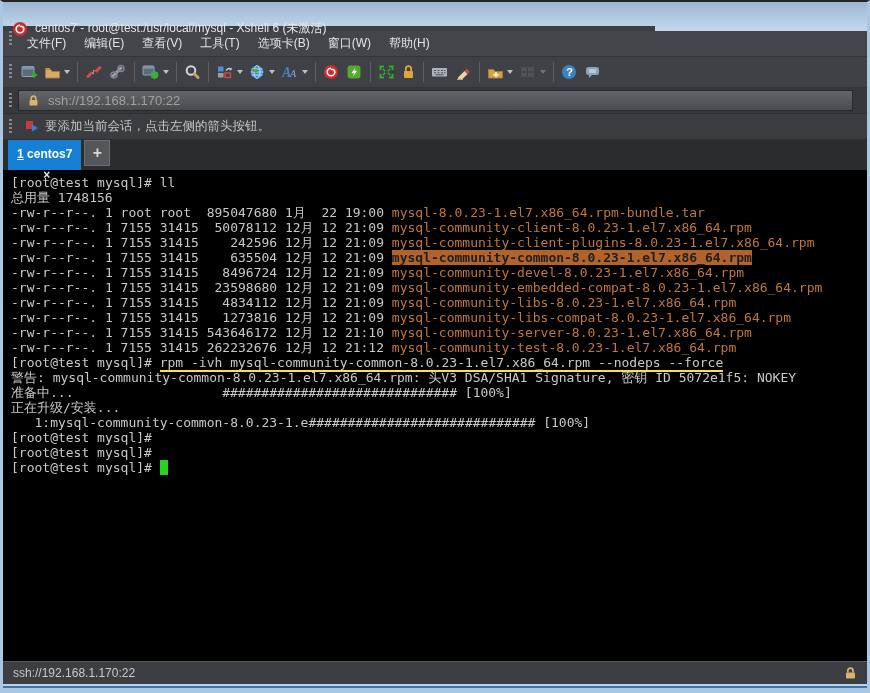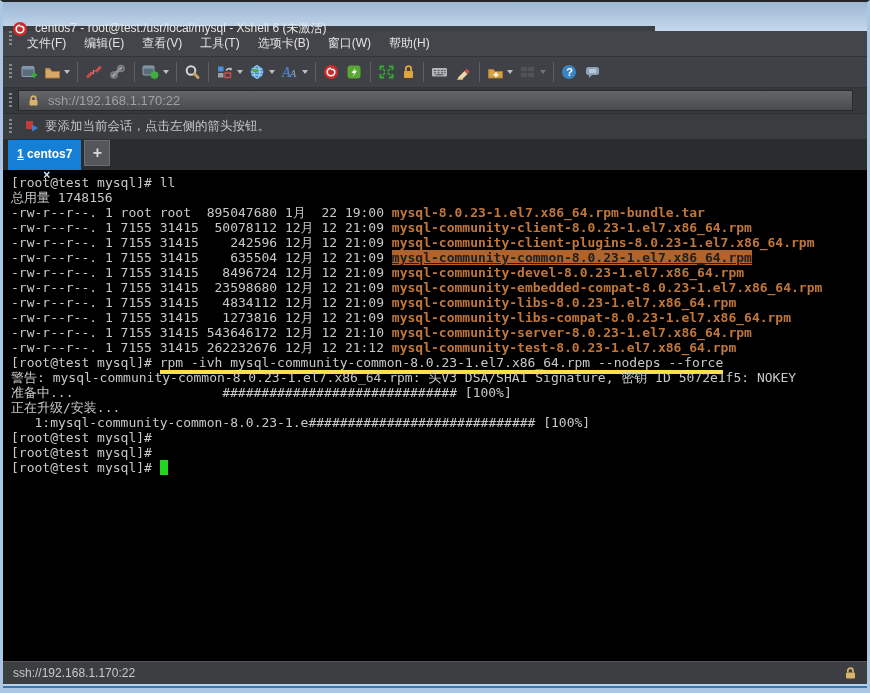--- a/index.html
+++ b/index.html
@@ -34,23 +34,23 @@
   .tab{height:30px;background:#157fd6;display:flex;align-items:center;gap:7px;padding:0 9px;color:#fff;font-weight:bold;font-size:12px;flex-direction:column;}
   .tab-dot{width:9px;height:9px;border-radius:50%;background:#2ec22e;}
   .tab-num{text-decoration:underline;}
   .tab-close{font-weight:bold;font-size:12px;color:#dce9f7;margin-left:4px;cursor:default;}
   .plus-tab{height:26px;width:26px;background:#54565a;border:1px solid #6a6d71;display:flex;align-items:center;justify-content:center;color:#d8d8d8;font-size:16px;font-weight:bold;}
   
   .terminal{height:491px;background:#000000;padding:5px 0 0 8px;
     font-family:"DejaVu Sans Mono","Liberation Mono",monospace;font-size:13px;line-height:15px;
     color:#c8c8c8;white-space:pre;overflow:hidden;}
   .tline{height:15px;}
-  .fn{color:#c1763a;font-weight:bold;}
-  .hl{background:#b2632b;color:#1f1f1f;font-weight:bold;text-decoration:underline;}
-  .cmd{border-bottom:4px solid #fde047;}
+  .fn{color:#c1763a;font-weight:normal;}
+  .hl{background:#b2632b;color:#1f1f1f;font-weight:bold;}
+  .cmd{border-bottom:2px solid #fde047;}
   .cursor{background:#23d423;color:#23d423;}
   
   .statusbar{height:23px;background:#3c3e41;display:flex;align-items:center;padding:0 10px;color:#c9c9c9;font-size:12px;border-top:1px solid #55575a;}
   .status-lock{margin-left:auto;display:flex;align-items:center;}
   
   .bottomframe{height:9px;background:linear-gradient(#b7d2ea 0,#b7d2ea 2px,#3b76ad 2px,#3b76ad 4px,#a9c7e2 4px);}
 </style>
 </head>
 <body>
 

